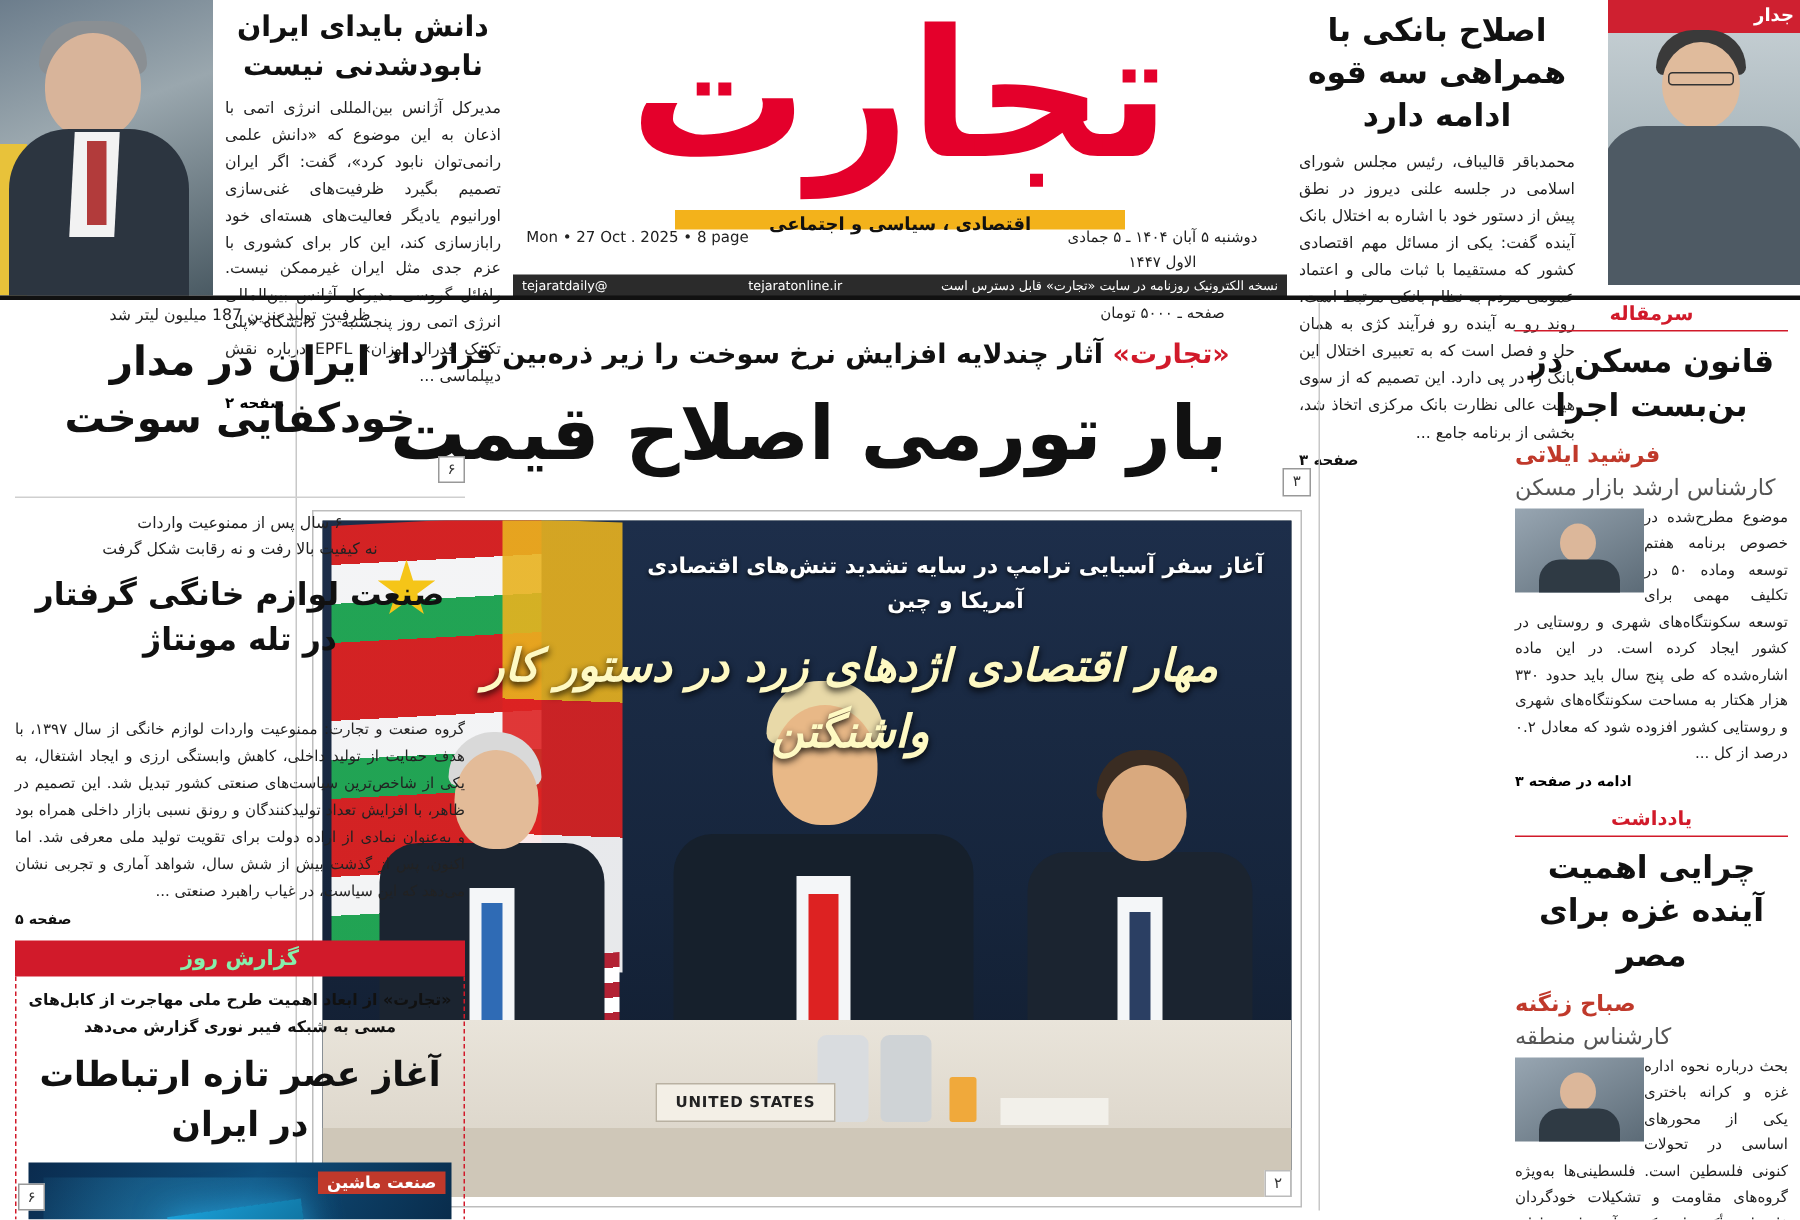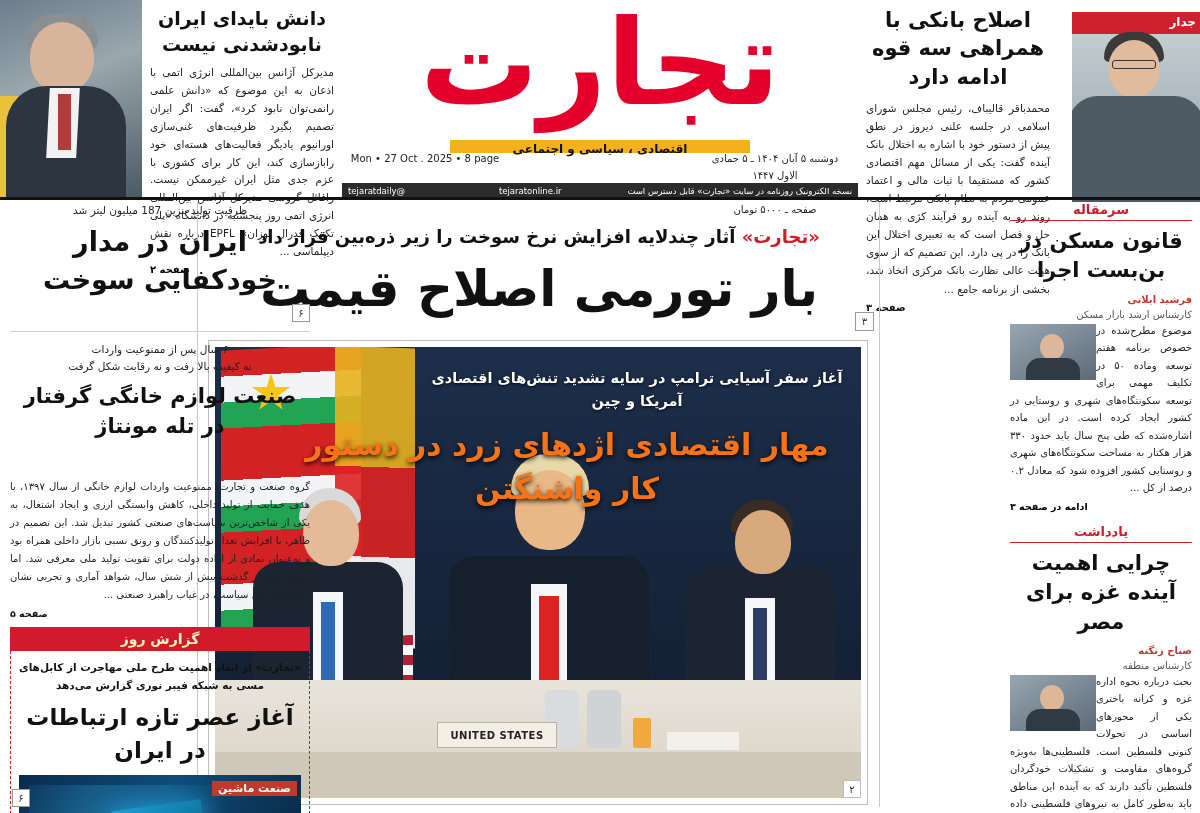--- a/index.html
+++ b/index.html
@@ -110,21 +110,21 @@
     position: absolute; left: 142px; top: 6px; width: 200px; height: 186px;
     padding: 0 8px; direction: rtl;
   }
   .mast-col-b .hl {
     font-size: 19px; font-weight: bold; line-height: 1.35; text-align: center; color:#111;
     margin-bottom: 7px;
   }
   .mast-col-b .bd { font-size: 10.5px; line-height: 1.7; color:#222; text-align: justify; }
   .mast-col-b .pgref { margin-top: 3px; font-size: 10px; font-weight: bold; text-align: left; }
   .mast-photo2 {
-    position: absolute; left: 1072px; top: 12px; width: 128px; height: 190px;
+    position: absolute; left: 1072px; top: 0; width: 128px; height: 190px;
     background: linear-gradient(180deg,#c9d2d6 0%, #8fa0a8 100%);
     overflow: hidden;
   }
   .mast-photo2 .p2-head {
     position: absolute; left: 36px; top: 28px; width: 52px; height: 58px;
     border-radius: 50%; background: #e0bb9c;
   }
   .mast-photo2 .p2-hair {
     position: absolute; left: 32px; top: 20px; width: 60px; height: 30px;
     border-radius: 30px 30px 6px 6px; background: #3a3a3a;
@@ -159,21 +159,21 @@
     width: 100%; text-align: center; color: #d11a2a; font-weight: bold;
     font-size: 13px; padding-bottom: 3px; border-bottom: 1px solid #d11a2a;
     margin-bottom: 6px;
   }
   .side-box { margin-bottom: 12px; }
   .side-title {
     font-size: 21px; font-weight: bold; text-align: center; line-height: 1.4;
     color: #111; margin: 2px 0 6px;
   }
   .side-author {
-    font-size: 10px; color: #c0392b; text-align: right; font-weight: bold; line-height:1.5;
+    font-size: 15px; color: #c0392b; text-align: left; font-weight: bold; line-height:1.5;
   }
   .side-body { font-size: 10px; line-height: 1.75; text-align: justify; color: #222; }
   .side-more { font-size: 9.5px; font-weight: bold; text-align: left; margin-top: 4px; }
   .side-thumb {
     width: 86px; height: 56px; float: left; margin: 2px 0 4px 0;
     background: linear-gradient(150deg,#98a6b2,#5c6b77);
     position: relative; overflow:hidden;
   }
   .side-thumb .th-head {
     position:absolute; left: 30px; top: 10px; width: 24px; height: 26px;
@@ -260,22 +260,22 @@
   .p-shirt { position:absolute; background:#f4f6f8; }
   .p-tie { position:absolute; }
 
   .ph-overlay-top {
     position: absolute; right: 14px; top: 20px; width: 420px;
     color: #fff; font-size: 14.5px; font-weight: bold; line-height: 1.6;
     text-align: center; text-shadow: 0 1px 3px rgba(0,0,0,.85);
   }
   .ph-overlay-head {
     position: absolute; right: 14px; top: 76px; width: 560px;
-    color: #f97316; font-size: 30px; font-weight: bold; line-height: 1.45;
-    text-align: center; text-shadow: 0 2px 5px rgba(0,0,0,.9);
+    color: #fef9c3; font-size: 30px; font-weight: bold; line-height: 1.45;
+    text-align: center; text-shadow: 0 2px 5px rgba(0,0,0,.9); font-style: italic;
   }
   .ph-chip {
     position:absolute; right: 6px; bottom: 6px; width: 18px; height: 18px;
     border:1px solid #bbb; background:#fff; color:#333; font-size: 10px;
     display:flex; align-items:center; justify-content:center;
   }
 
   
   .left {
     position: absolute; left: 0; top: 202px; width: 320px; height: 611px;
@@ -293,21 +293,21 @@
     font-size: 21px; font-weight: bold; text-align: center; line-height: 1.45; color:#111;
     margin: 6px 0 6px;
   }
   .left-body { font-size: 10px; line-height: 1.8; text-align: justify; color: #222; margin-top: 36px; }
   .left-sep { height: 1px; background: #cfcfcf; margin: 9px 0; }
   .left-chip {
     width: 18px; height: 18px; border: 1px solid #999; background:#fff;
     font-size:10px; display:flex; align-items:center; justify-content:center; color:#333;
   }
   .redbar {
-    background: #d11a2a; color: #fef9c3; font-weight: bold; font-size: 14px;
+    background: #d11a2a; color: #86efac; font-weight: bold; font-size: 14px;
     text-align: center; padding: 4px 0; margin: 8px 0 0;
   }
   .dashed-box {
     border: 1px dashed #d11a2a; border-top: none; padding: 8px 8px 10px;
   }
   .report-kicker { font-size: 10.5px; font-weight:bold; color:#111; text-align:center; line-height:1.7; }
   .report-head { font-size: 23px; font-weight:bold; text-align:center; line-height:1.45; margin-top:6px; color:#111;}
   .tech-photo {
     position: relative; width: 100%; height: 118px; margin-top: 8px;
     background: linear-gradient(120deg,#0a2b4e 0%, #0f4d7a 45%, #07223d 100%);

